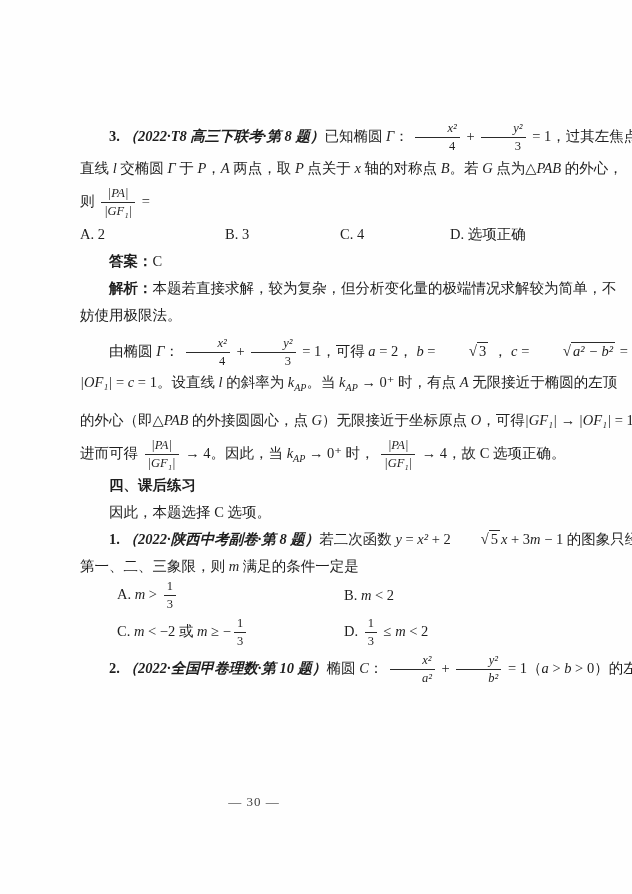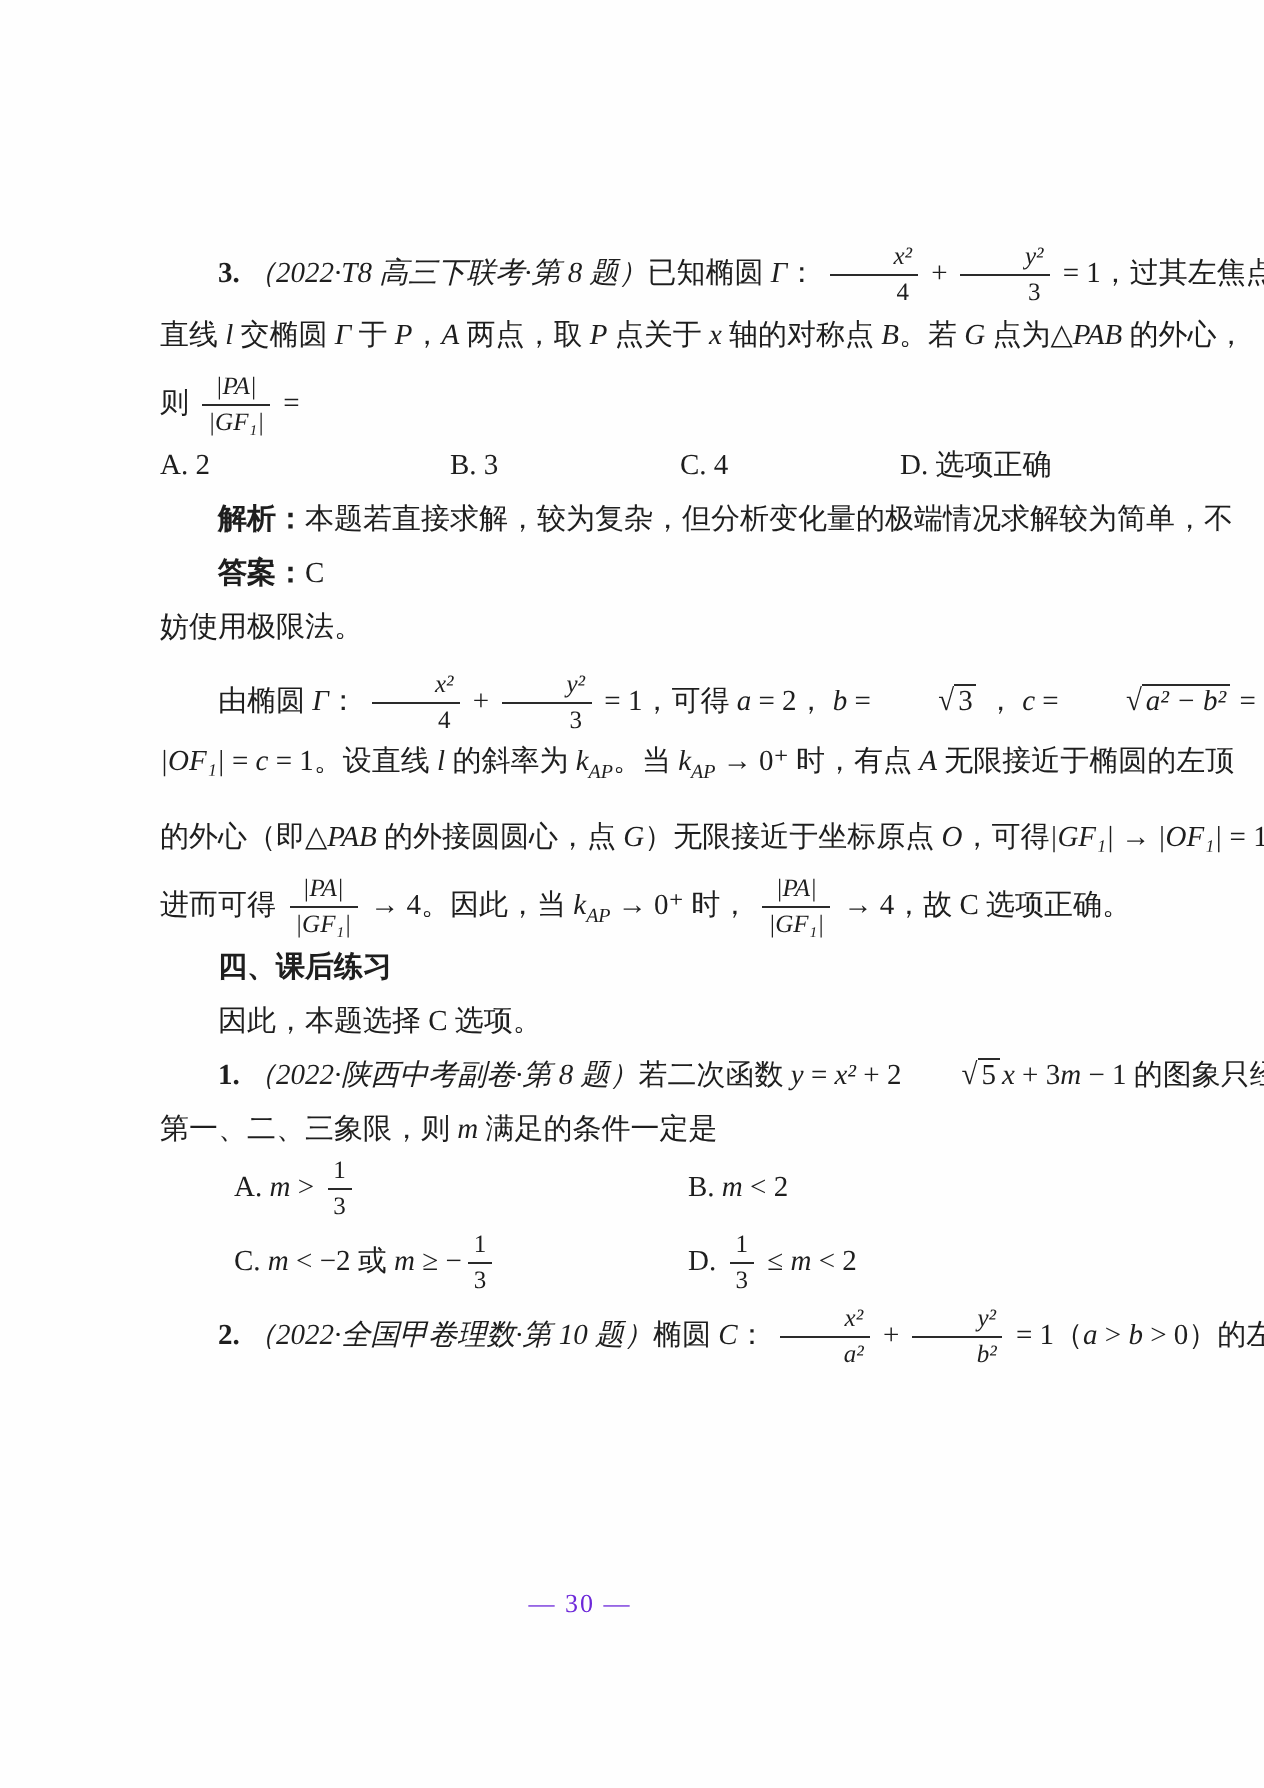--- a/index.html
+++ b/index.html
@@ -14,49 +14,49 @@
   .tall{margin-bottom:3px;}
   .mb2{margin-bottom:2px;}
   .mb10{margin-bottom:10px;}
   .mb12{margin-bottom:12px;}
   .head{font-weight:bold;}
   .row .cell{display:inline-block;vertical-align:middle;}
   .row2{padding-left:37px;font-family:Liberation Serif, serif;}
   .seg-t{}
   .seg-b{font-weight:bold;}
   .seg-i{font-style:italic;}
-  .seg-bi{font-weight:normal;font-style:italic;}
+  .seg-bi{font-weight:bold;font-style:italic;}
   .seg-sub{font-size:10px;font-style:italic;vertical-align:-4px;}
   .frac{
     display:inline-block;vertical-align:middle;text-align:center;
     font-size:12.5px;line-height:1.2;margin:1px 3px;
   }
   .frac .num{display:block;padding:0 3px 1px;}
   .frac .den{display:block;border-top:1px solid #2a2a2a;padding:1px 3px 0;}
   .frac .it{font-style:italic;}
   .sqrt{white-space:nowrap;margin:0 1px;}
   .sqrt .radical{display:inline-block;transform:scaleY(1.05);}
   .sqrt .radicand{border-top:1px solid #2a2a2a;padding:0 2px;}
   .sqrt .it{font-style:italic;}
   .footer{
     position:absolute;left:0;top:792px;width:508px;text-align:center;
-    font-size:13px;color:#6d28d9;letter-spacing:1px;margin-left:36px;
+    font-size:13px;color:#404040;letter-spacing:1px;
   }
 </style>
 </head>
 <body>
 
 <div class="page">
   <div class="content">
       <div class="line para tall"><span class="seg-b">3. </span><span class="seg-bi">（2022·T8 高三下联考·第 8 题）</span><span class="seg-t">已知椭圆 </span><span class="seg-i">Γ</span><span class="seg-t">： </span><span class="frac"><span class="num it">x²</span><span class="den">4</span></span><span class="seg-t"> + </span><span class="frac"><span class="num it">y²</span><span class="den">3</span></span><span class="seg-t"> = 1，过其左焦点 </span></div>
       <div class="line "><span class="seg-t">直线 </span><span class="seg-i">l</span><span class="seg-t"> 交椭圆 </span><span class="seg-i">Γ</span><span class="seg-t"> 于 </span><span class="seg-i">P</span><span class="seg-t">，</span><span class="seg-i">A</span><span class="seg-t"> 两点，取 </span><span class="seg-i">P</span><span class="seg-t"> 点关于 </span><span class="seg-i">x</span><span class="seg-t"> 轴的对称点 </span><span class="seg-i">B</span><span class="seg-t">。若 </span><span class="seg-i">G</span><span class="seg-t"> 点为△</span><span class="seg-i">PAB</span><span class="seg-t"> 的外心，</span></div>
       <div class="line tall mb2"><span class="seg-t">则 </span><span class="frac"><span class="num it">|PA|</span><span class="den it">|GF₁|</span></span><span class="seg-t"> =</span></div>
       <div class="line row"><span class="cell" style="width: 145px;"><span class="seg-t">A. 2</span></span><span class="cell" style="width: 115px;"><span class="seg-t">B. 3</span></span><span class="cell" style="width: 110px;"><span class="seg-t">C. 4</span></span><span class="cell"><span class="seg-t">D. 选项正确</span></span></div>
+      <div class="line para"><span class="seg-b">答案：</span><span class="seg-t">C</span></div>
       <div class="line para"><span class="seg-b">解析：</span><span class="seg-t">本题若直接求解，较为复杂，但分析变化量的极端情况求解较为简单，不</span></div>
-      <div class="line para"><span class="seg-b">答案：</span><span class="seg-t">C</span></div>
       <div class="line mb10"><span class="seg-t">妨使用极限法。</span></div>
       <div class="line para tall mb2"><span class="seg-t">由椭圆 </span><span class="seg-i">Γ</span><span class="seg-t">： </span><span class="frac"><span class="num it">x²</span><span class="den">4</span></span><span class="seg-t"> + </span><span class="frac"><span class="num it">y²</span><span class="den">3</span></span><span class="seg-t"> = 1，可得 </span><span class="seg-i">a</span><span class="seg-t"> = 2， </span><span class="seg-i">b</span><span class="seg-t"> = </span><span class="sqrt"><span class="radical">√</span><span class="radicand">3</span></span><span class="seg-t"> ， </span><span class="seg-i">c</span><span class="seg-t"> = </span><span class="sqrt"><span class="radical">√</span><span class="radicand it">a² − b²</span></span><span class="seg-t"> = </span></div>
       <div class="line mb12"><span class="seg-i">|OF₁|</span><span class="seg-t"> = </span><span class="seg-i">c</span><span class="seg-t"> = 1。设直线 </span><span class="seg-i">l</span><span class="seg-t"> 的斜率为 </span><span class="seg-i">k</span><span class="seg-sub">AP</span><span class="seg-t">。当 </span><span class="seg-i">k</span><span class="seg-sub">AP</span><span class="seg-t"> → 0⁺ 时，有点 </span><span class="seg-i">A</span><span class="seg-t"> 无限接近于椭圆的左顶</span></div>
       <div class="line "><span class="seg-t">的外心（即△</span><span class="seg-i">PAB</span><span class="seg-t"> 的外接圆圆心，点 </span><span class="seg-i">G</span><span class="seg-t">）无限接近于坐标原点 </span><span class="seg-i">O</span><span class="seg-t">，可得</span><span class="seg-i">|GF₁|</span><span class="seg-t"> → </span><span class="seg-i">|OF₁|</span><span class="seg-t"> = 1，</span></div>
       <div class="line tall"><span class="seg-t">进而可得 </span><span class="frac"><span class="num it">|PA|</span><span class="den it">|GF₁|</span></span><span class="seg-t"> → 4。因此，当 </span><span class="seg-i">k</span><span class="seg-sub">AP</span><span class="seg-t"> → 0⁺ 时， </span><span class="frac"><span class="num it">|PA|</span><span class="den it">|GF₁|</span></span><span class="seg-t"> → 4，故 C 选项正确。</span></div>
       <div class="line para head"><span class="seg-b">四、课后练习</span></div>
       <div class="line para"><span class="seg-t">因此，本题选择 C 选项。</span></div>
       <div class="line para"><span class="seg-b">1. </span><span class="seg-bi">（2022·陕西中考副卷·第 8 题）</span><span class="seg-t">若二次函数 </span><span class="seg-i">y</span><span class="seg-t"> = </span><span class="seg-i">x²</span><span class="seg-t"> + 2</span><span class="sqrt"><span class="radical">√</span><span class="radicand">5</span></span><span class="seg-i">x</span><span class="seg-t"> + 3</span><span class="seg-i">m</span><span class="seg-t"> − 1 的图象只经过</span></div>
       <div class="line mb2"><span class="seg-t">第一、二、三象限，则 </span><span class="seg-i">m</span><span class="seg-t"> 满足的条件一定是</span></div>
       <div class="line row row2 tall mb2"><span class="cell" style="width: 227px;"><span class="seg-t">A. </span><span class="seg-i">m</span><span class="seg-t"> &gt; </span><span class="frac"><span class="num">1</span><span class="den">3</span></span></span><span class="cell"><span class="seg-t">B. </span><span class="seg-i">m</span><span class="seg-t"> &lt; 2</span></span></div>

